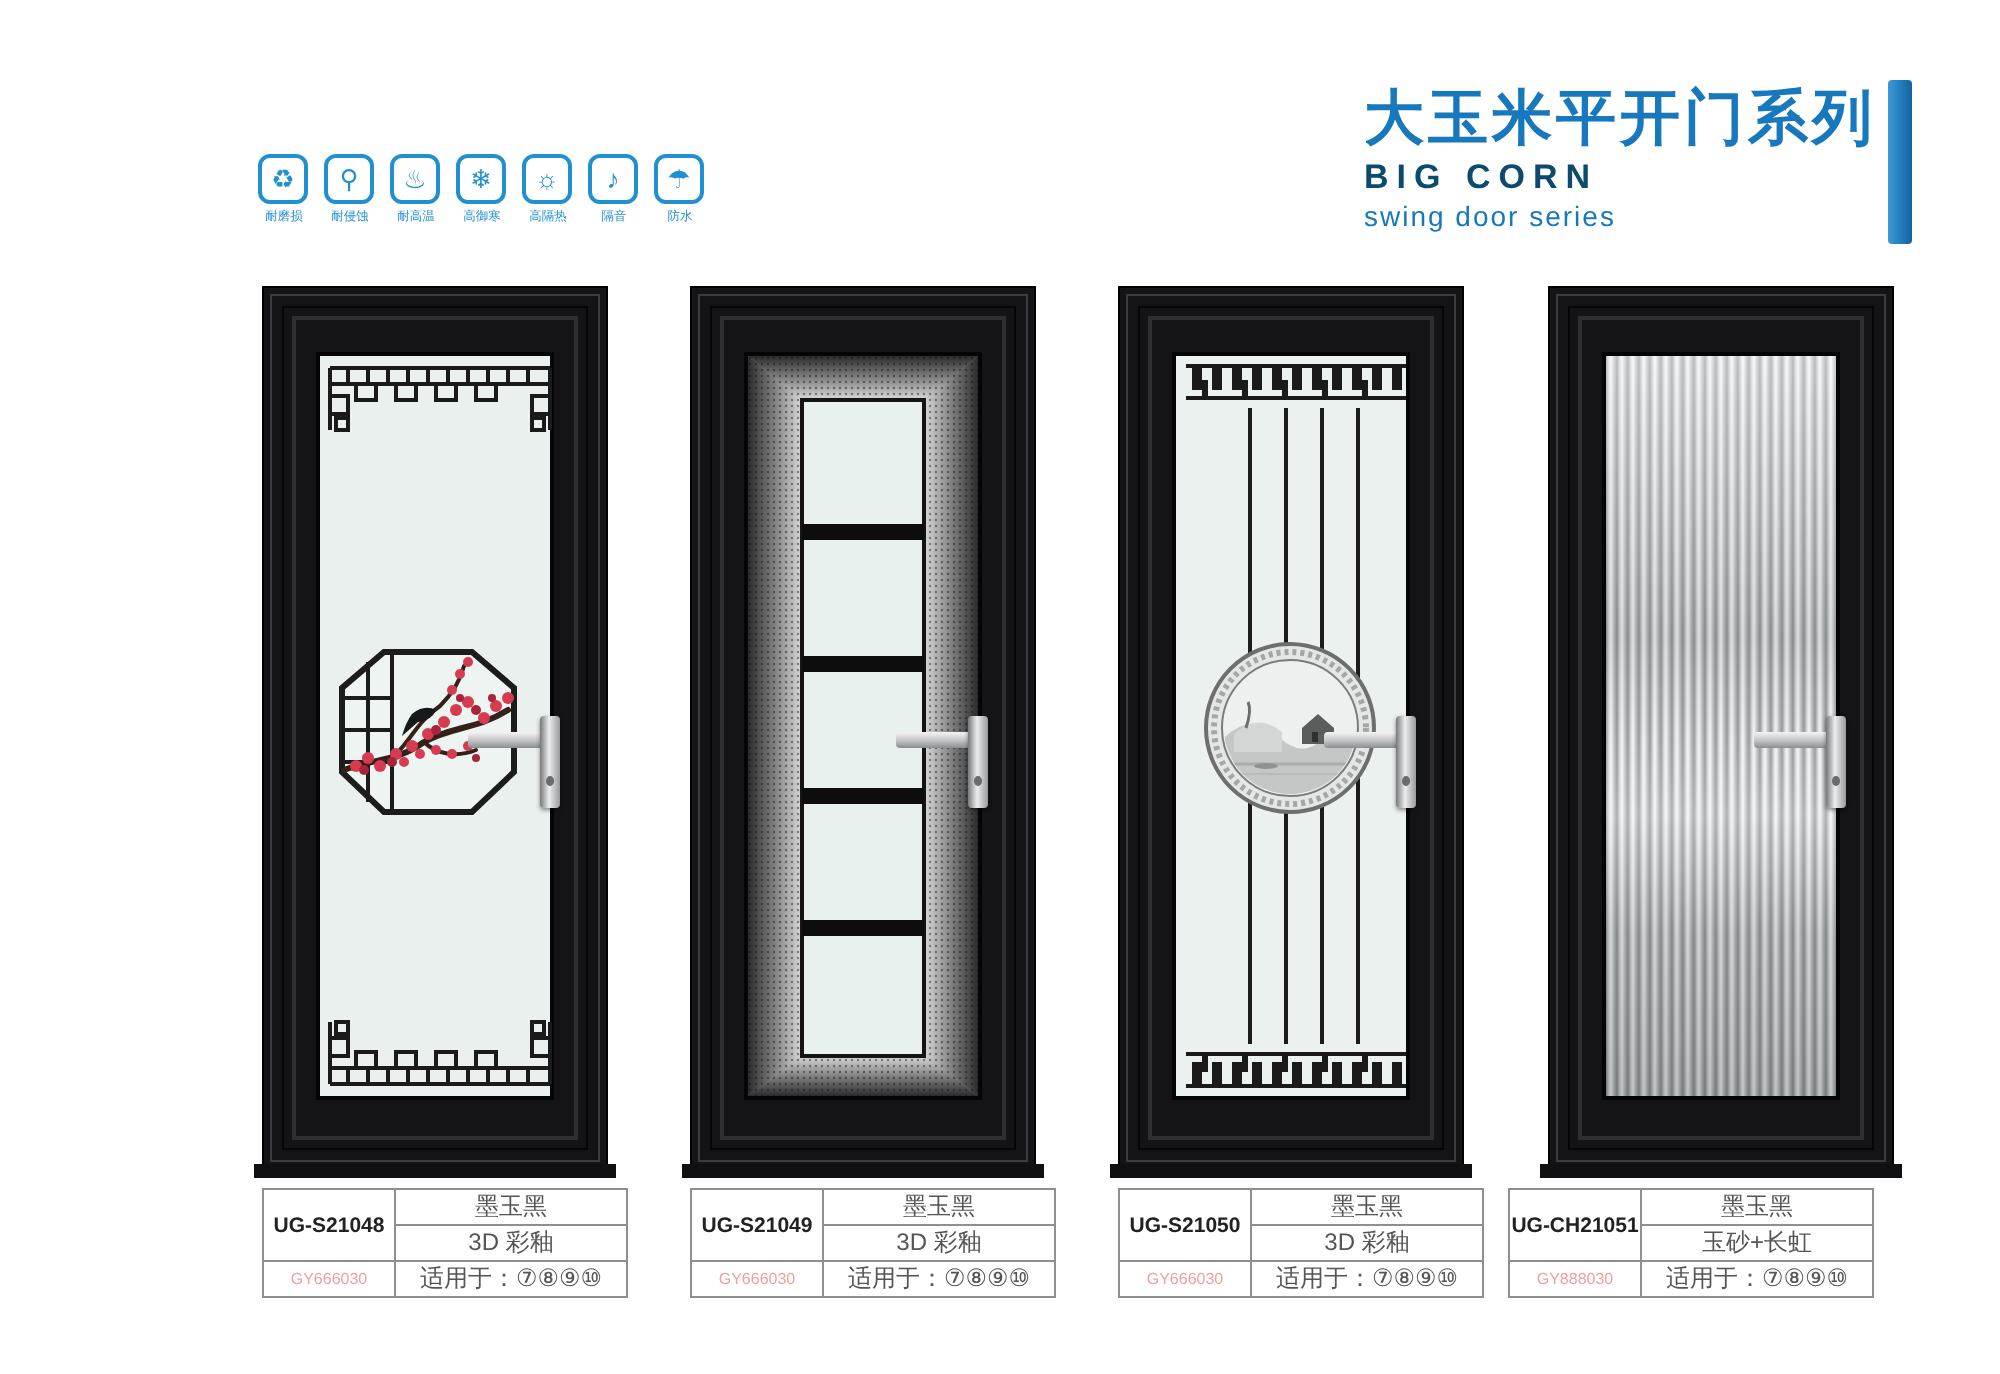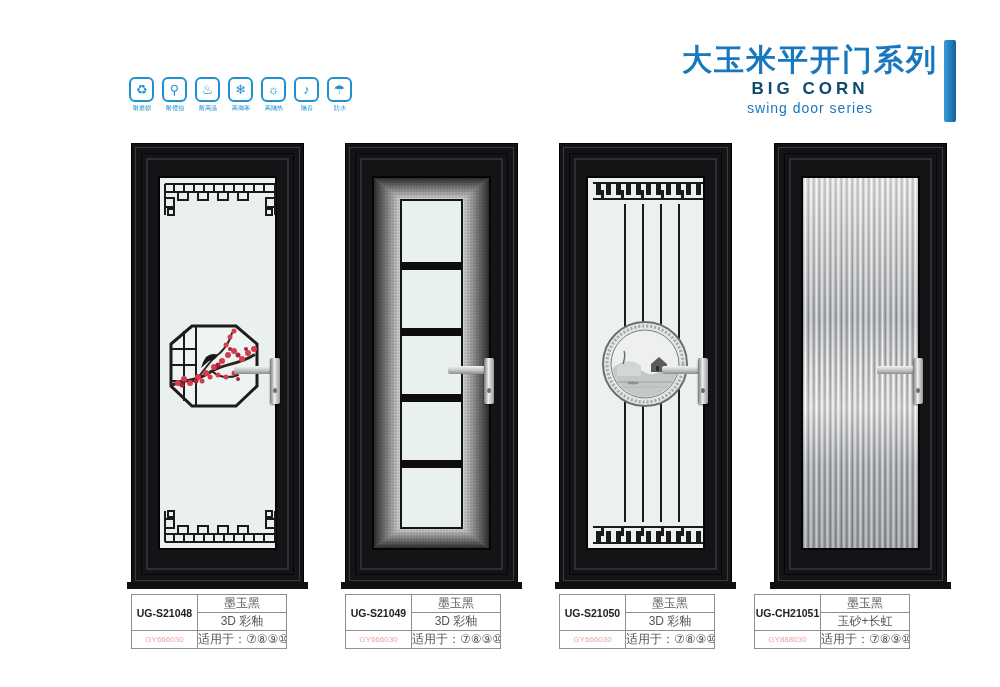--- a/index.html
+++ b/index.html
@@ -1,21 +1,21 @@
 <!DOCTYPE html>
 <html><head>
 <meta charset="utf-8">
 <style>
   html,body{margin:0;padding:0;}
   body{
     width:1000px;height:687px;position:relative;background:#ffffff;
     font-family:"Liberation Sans","DejaVu Sans",sans-serif;overflow:hidden;
   }
   
-  .brand{position:absolute;top:44px;right:62px;text-align:center;margin-left:12px;}
+  .brand{position:absolute;top:44px;right:62px;text-align:left;margin-left:12px;}
   .brand .cn{font-size:30px;font-weight:700;color:#1878be;letter-spacing:2px;line-height:1.05;}
   .brand .en{font-size:17px;font-weight:700;color:#0c4a6e;letter-spacing:4px;margin-top:3px;}
   .brand .sub{font-size:14px;font-weight:400;color:#1878be;letter-spacing:1px;margin-top:1px;}
   .brand-bar{position:absolute;top:40px;right:44px;width:12px;height:82px;border-radius:2px;
     background:linear-gradient(90deg,#3c9ad8,#0f63a0);}
   
   .features{position:absolute;left:129px;top:77px;display:flex;gap:8px;}
   .feature{width:25px;display:flex;flex-direction:column;align-items:center;}
   .feature-box{width:25px;height:25px;box-sizing:border-box;border:2px solid #2090d0;border-radius:6px;
     display:flex;align-items:center;justify-content:center;color:#2090d0;font-size:13px;line-height:1;background:#fff;}
@@ -43,21 +43,21 @@
   .vl1{left:36px}.vl2{left:54px}.vl3{left:72px}.vl4{left:90px}
   .mesh-svg{position:absolute;inset:0;width:100%;height:100%;}
   
   .handle{position:absolute;right:24px;top:215px;width:48px;height:46px;z-index:5;}
   .handle-plate{position:absolute;right:0;top:0;width:10px;height:46px;border-radius:2px;
     background:linear-gradient(90deg,#77787a,#eceded 45%,#98999b);box-shadow:0 1px 2px rgba(0,0,0,.45);}
   .handle-lever{position:absolute;right:8px;top:8px;width:38px;height:8px;border-radius:2px;
     background:linear-gradient(180deg,#f4f4f5,#c2c3c5 55%,#8c8d8f);}
   .handle-keyhole{position:absolute;right:3px;top:30px;width:4px;height:5px;border-radius:50%;background:#6a6b6d;}
   
-  .spec{position:absolute;top:594px;width:156px;border-collapse:collapse;table-layout:fixed;}
+  .spec{position:absolute;top:594px;width:183px;border-collapse:collapse;table-layout:fixed;}
   .spec td{border:1px solid #8f8f8f;text-align:center;padding:0;height:12px;overflow:hidden;white-space:nowrap;}
   .spec td.model{font-size:10.5px;font-weight:bold;color:#222;}
   .spec td.val{font-size:12px;color:#555;}
   .spec td.code{font-size:8px;color:#ef9f9f;margin-top:28px;}
   .d1{left:131px}.d2{left:345px}.d3{left:559px}.d4{left:774px}
   .t1{left:131px}.t2{left:345px}.t3{left:559px}.t4{left:754px}
 </style>
 </head>
 <body>
 

